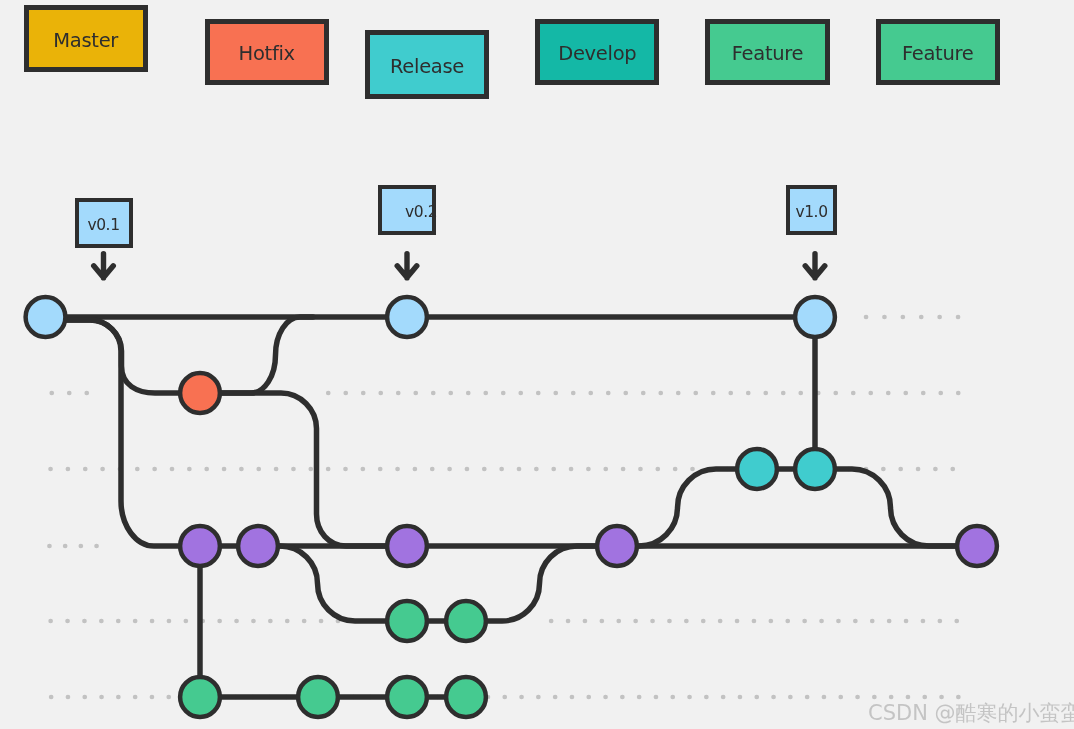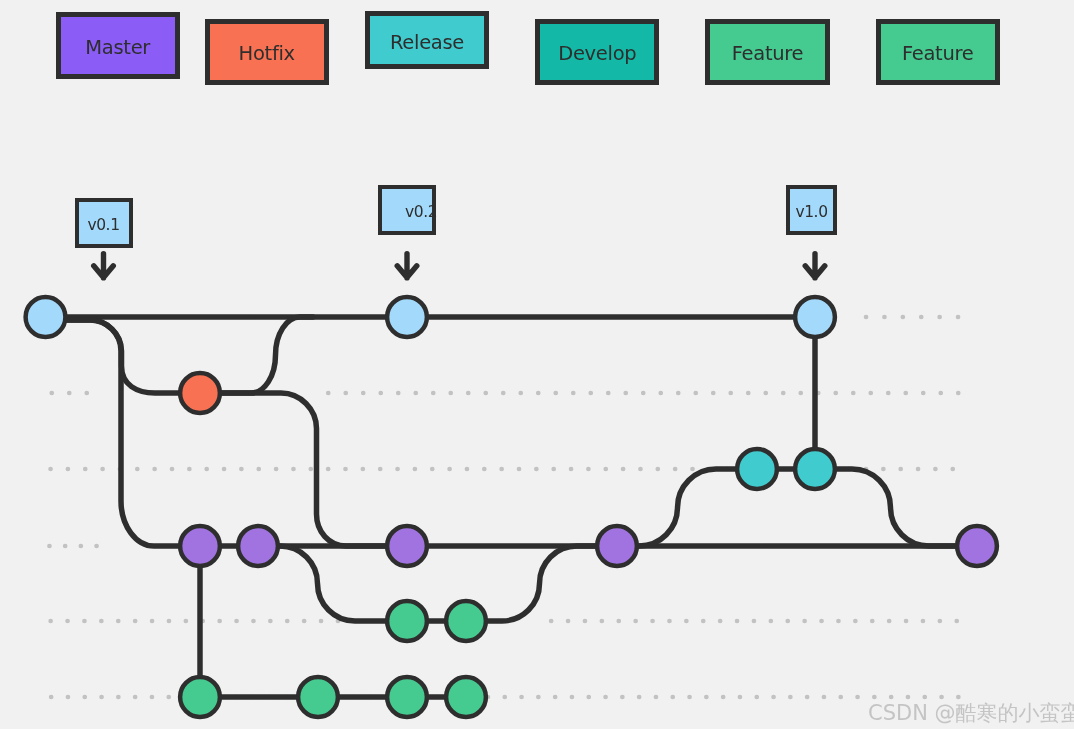--- a/index.html
+++ b/index.html
@@ -65,27 +65,27 @@
         <path d="M103.5 253.6 V277.9 M93.7 265.8 L103.5 277.6 L113.3 265.8" fill="none" stroke="#2e2e2e" stroke-width="5.4" stroke-linecap="round" stroke-linejoin="round"></path>
       </g>
       <g>
         <path d="M407 253.6 V277.9 M397.2 265.8 L407 277.6 L416.8 265.8" fill="none" stroke="#2e2e2e" stroke-width="5.4" stroke-linecap="round" stroke-linejoin="round"></path>
       </g>
       <g>
         <path d="M815 253.6 V277.9 M805.2 265.8 L815 277.6 L824.8 265.8" fill="none" stroke="#2e2e2e" stroke-width="5.4" stroke-linecap="round" stroke-linejoin="round"></path>
       </g>
     </svg>
   <div id="legend">
-      <div class="legend-box" style="left: 23.6px; top: 12px; width: 124.2px; height: 66.6px; background: #8b5cf6; margin-left: 32px;">
+      <div class="legend-box" style="left: 23.6px; top: 5px; width: 124.2px; height: 66.6px; background: #eab308;">
         <span class="legend-label">Master</span>
       </div>
       <div class="legend-box" style="left: 194.6px; top: 18.6px; width: 124.2px; height: 66.6px; background: rgb(248, 113, 82); margin-left: 10px;">
         <span class="legend-label">Hotfix</span>
       </div>
-      <div class="legend-box" style="left: 364.9px; top: 11px; width: 124.2px; height: 58px; background: rgb(64, 204, 206); text-align: right;">
+      <div class="legend-box" style="left: 364.9px; top: 30px; width: 124.2px; height: 69px; background: rgb(64, 204, 206); text-align: right;">
         <span class="legend-label">Release</span>
       </div>
       <div class="legend-box" style="left: 535.2px; top: 18.6px; width: 124.2px; height: 66.6px; background: #14b8a6;">
         <span class="legend-label">Develop</span>
       </div>
       <div class="legend-box" style="left: 705.4px; top: 18.6px; width: 124.2px; height: 66.6px; background: rgb(69, 202, 144);">
         <span class="legend-label">Feature</span>
       </div>
       <div class="legend-box" style="left: 875.6px; top: 18.6px; width: 124.2px; height: 66.6px; background: rgb(69, 202, 144);">
         <span class="legend-label">Feature</span>

